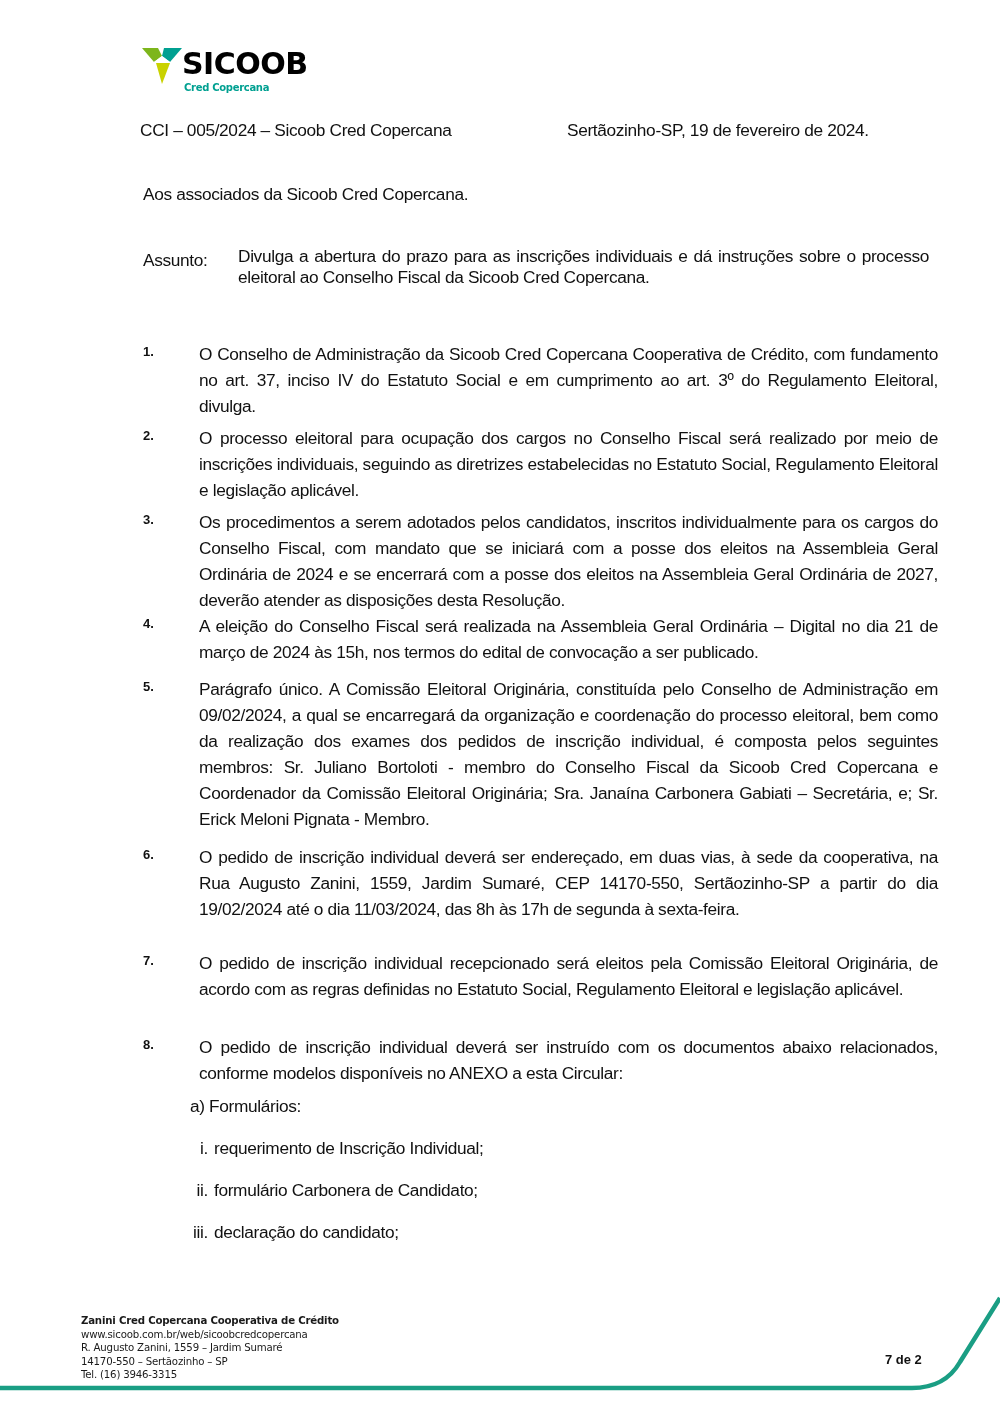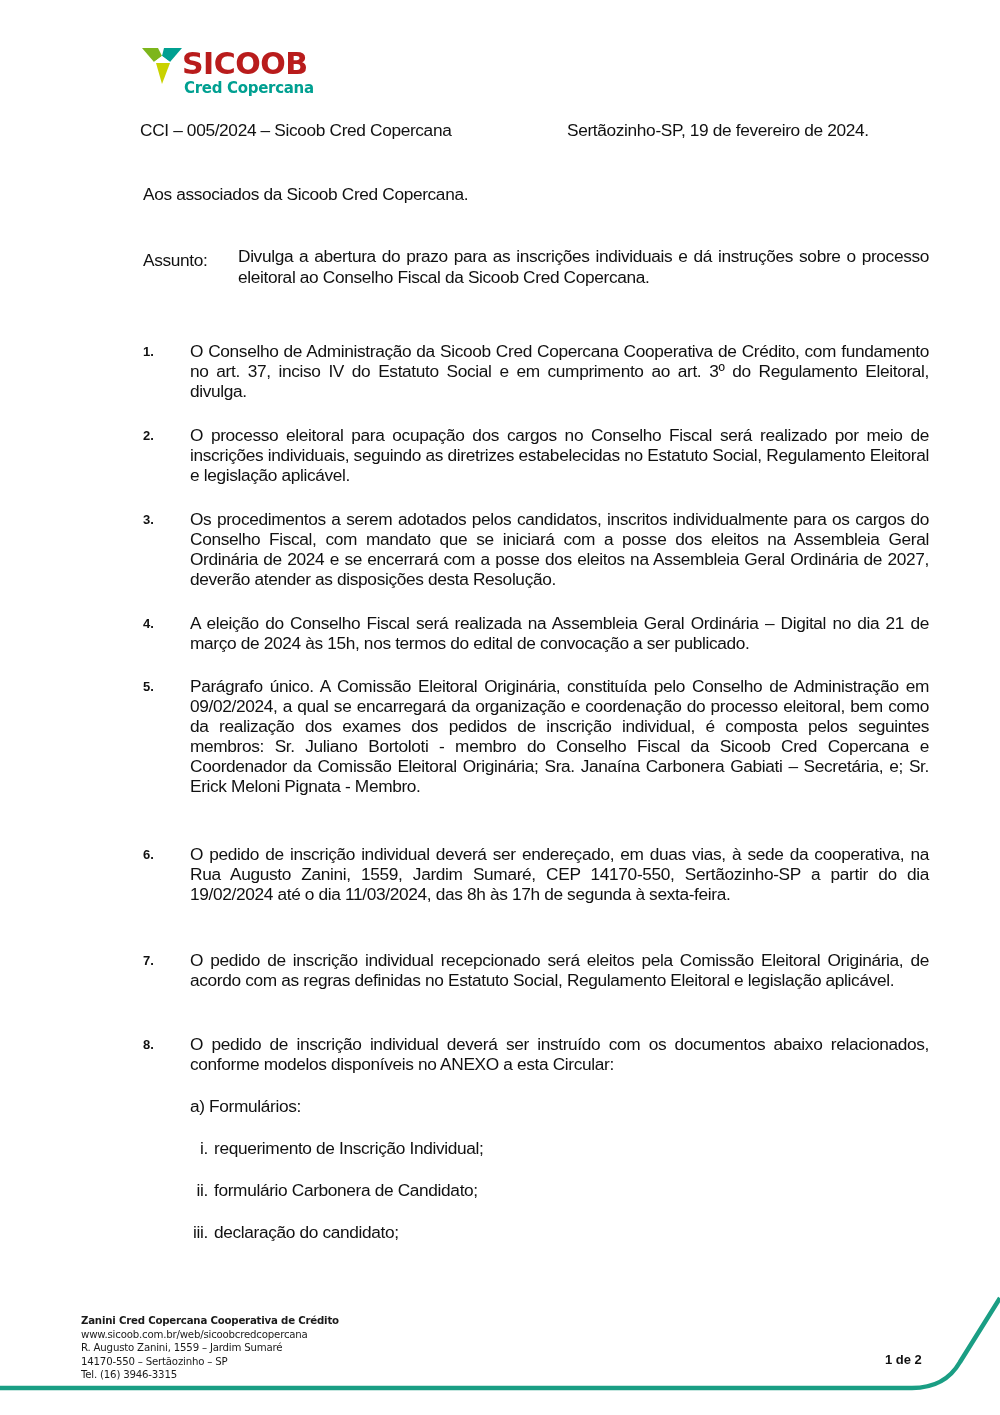--- a/index.html
+++ b/index.html
@@ -1,32 +1,32 @@
 <!DOCTYPE html>
 <html><head>
 <meta charset="utf-8">
 <style>
   html, body { margin: 0; padding: 0; background: #ffffff; }
   body { width: 1000px; height: 1415px; position: relative; overflow: hidden;
          font-family: "Liberation Sans", sans-serif; color: #111; }
   .logo { position: absolute; left: 142px; top: 46px; width: 180px; height: 56px; }
   .logo svg { position: absolute; left: 0; top: 0; }
   .logo .brand { position: absolute; left: 40px; top: 0px; font-family: "DejaVu Sans", sans-serif;
-                 font-weight: bold; font-size: 30px; letter-spacing: -0.5px; color: #b91c1c; line-height: 36px; }
+                 font-weight: bold; font-size: 30px; letter-spacing: -0.5px; color: #000000; line-height: 36px; }
   .logo .sub { position: absolute; left: 42px; top: 33px; font-family: "DejaVu Sans", sans-serif;
-               font-size: 15px; color: #00a091; line-height: 18px; font-weight: bold; letter-spacing: -0.3px; }
+               font-size: 10px; color: #00a091; line-height: 18px; font-weight: bold; letter-spacing: -0.3px; }
   .txt { position: absolute; font-size: 17.3px; line-height: 21px; letter-spacing: -0.35px; }
   .hdr-left { left: 140px; top: 120px; }
   .hdr-right { left: 567px; top: 120px; }
   .greeting { left: 143px; top: 184px; }
   .subj-label { left: 143px; top: 250px; }
   .subj-text { left: 238px; top: 246px; width: 691px; text-align: justify; }
   .item { position: absolute; left: 143px; width: 786px; }
   .item .num { position: absolute; left: 0; top: 3px; font-weight: bold; font-size: 13px; }
-  .item .body { position: absolute; left: 47px; width: 739px; font-size: 17.3px; line-height: 20px;
+  .item .body { position: absolute; left: 56px; width: 739px; font-size: 17.3px; line-height: 26px;
                 letter-spacing: -0.35px; text-align: justify; text-align-last: left; }
   .sub-a { left: 190px; top: 1096px; }
   .roman { position: absolute; font-size: 17.3px; line-height: 21px; letter-spacing: -0.35px; }
   .roman .rn { display: inline-block; text-align: right; width: 26px; margin-right: 6px; }
   .footer-info { position: absolute; left: 81px; top: 1314px; font-family: "DejaVu Sans", sans-serif;
                  font-size: 10.2px; line-height: 13.5px; color: #1a1a1a; letter-spacing: -0.2px; }
   .footer-info .fi-title { font-weight: bold; }
   .page-num { position: absolute; left: 885px; top: 1352px; font-size: 13px; font-weight: bold; }
   .footer-line { position: absolute; left: 0; top: 1280px; }
 </style>
@@ -102,13 +102,13 @@
 </svg>
 
 <div class="footer-info">
   <div class="fi-title">Zanini Cred Copercana Cooperativa de Crédito</div>
   <div>www.sicoob.com.br/web/sicoobcredcopercana</div>
   <div>R. Augusto Zanini, 1559 – Jardim Sumaré</div>
   <div>14170-550 – Sertãozinho – SP</div>
   <div>Tel. (16) 3946-3315</div>
 </div>
 
-<div class="page-num">1 de 2</div>
+<div class="page-num">7 de 2</div>
 
 </body></html>

